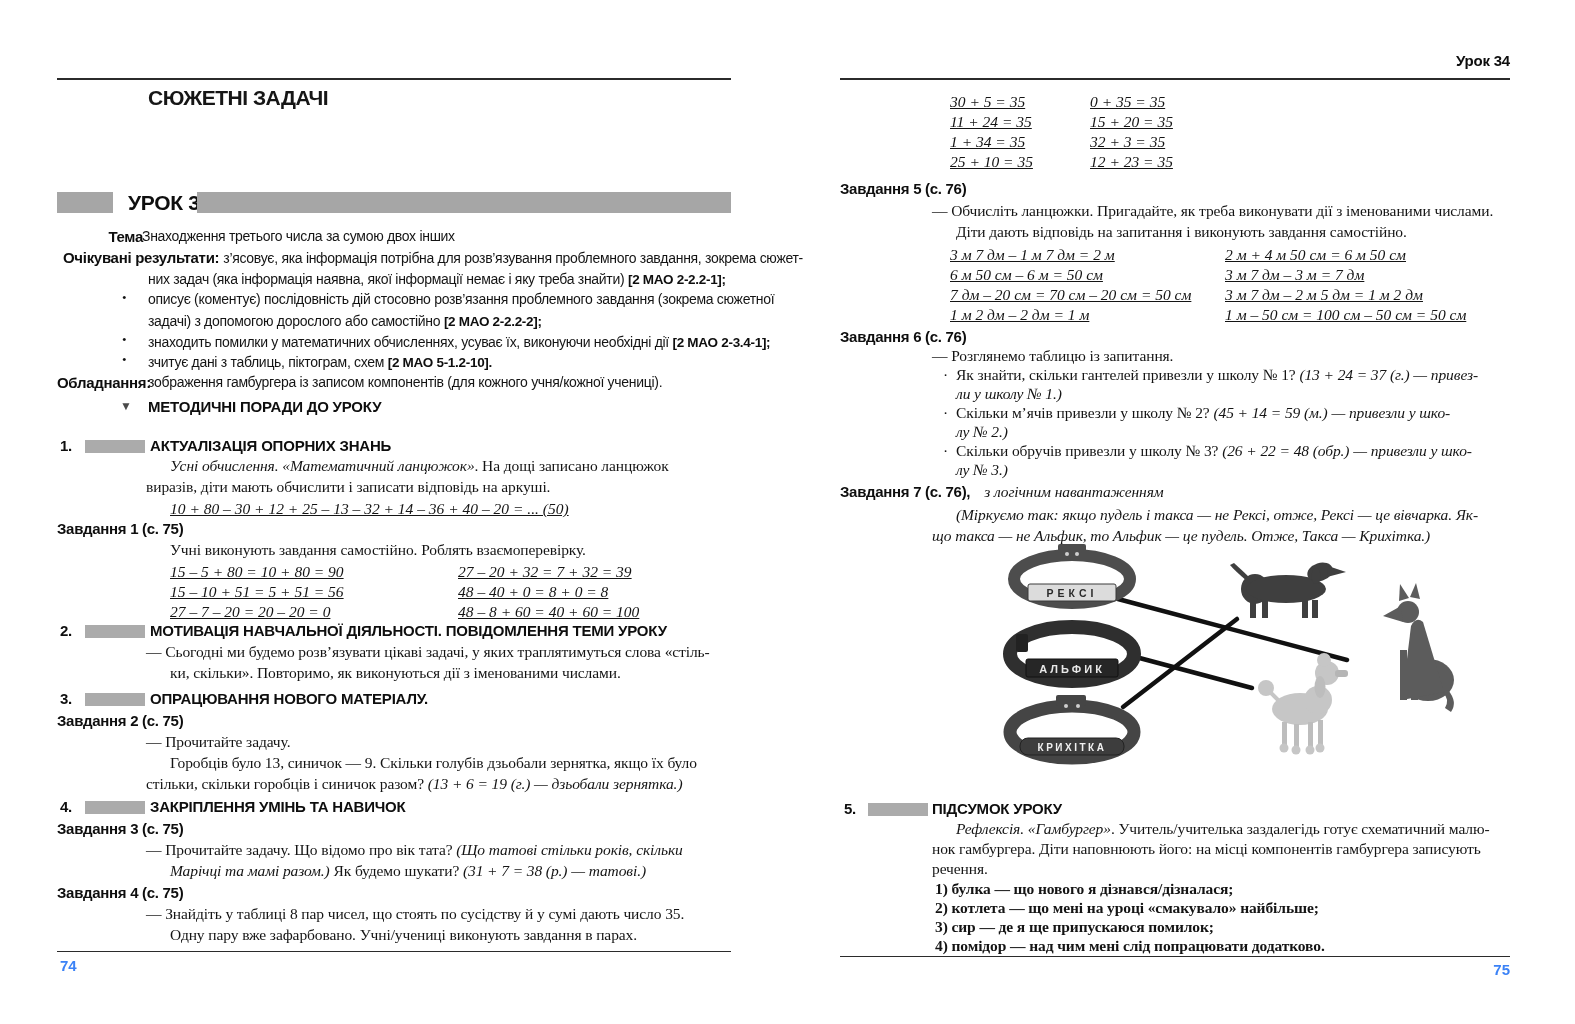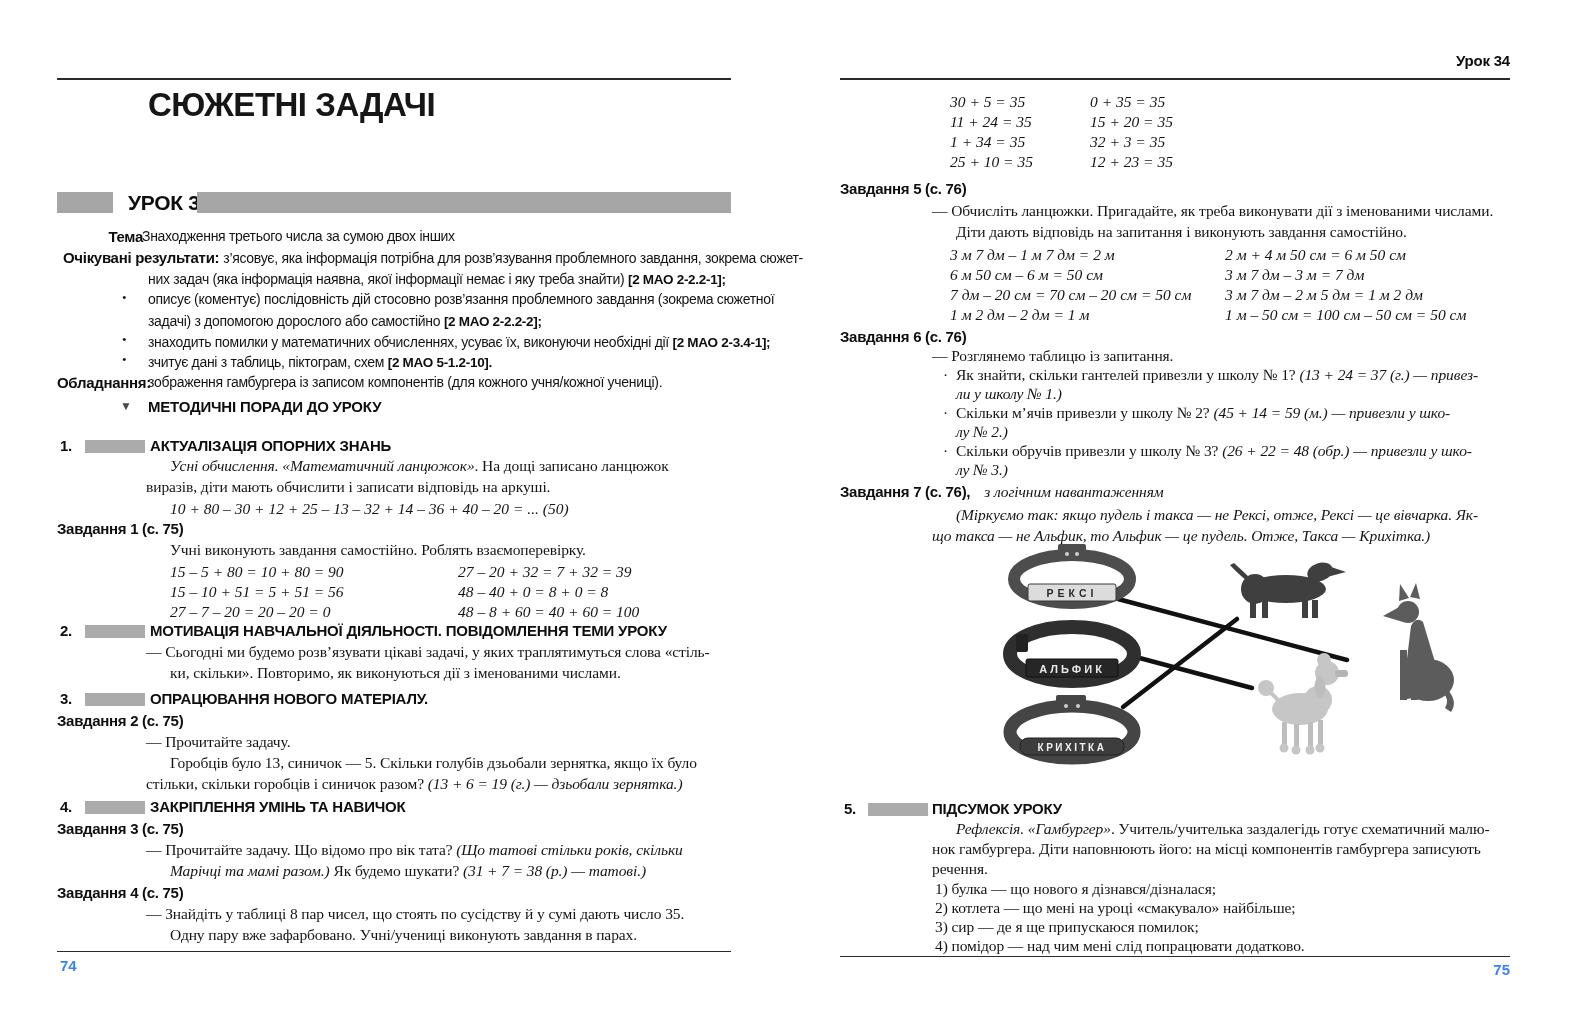--- a/index.html
+++ b/index.html
@@ -2,27 +2,27 @@
 <html><head>
 <meta charset="utf-8">
 <style>
   html,body{margin:0;padding:0;background:#fff;}
   .sheet{position:relative;width:1575px;height:1024px;background:#fff;overflow:hidden;}
   .page{position:absolute;top:0;height:788px;}
   .abs{position:absolute;white-space:nowrap;}
   .rule{position:absolute;left:0;right:0;height:1.5px;background:#2b2b2b;}
   .ser{font-family:"Liberation Serif",serif;font-size:15.5px;color:#141414;letter-spacing:-0.1px;}
   .it{font-style:italic;}
-  .eq{font-family:"Liberation Serif",serif;font-style:italic;font-size:15.5px;color:#141414;line-height:20px;}
+  .eq{font-family:"Liberation Serif",serif;font-style:italic;font-size:15.5px;color:#141414;line-height:20px;text-decoration:underline;}
   .sans{font-family:"Liberation Sans",sans-serif;font-size:14px;color:#141414;letter-spacing:-0.3px;}
   .sb{font-family:"Liberation Sans",sans-serif;font-weight:700;color:#0e0e0e;}
   .lbl{font-size:15px;letter-spacing:-0.3px;}
   .hdr{font-size:15px;letter-spacing:-0.2px;}
   .code{font-family:"Liberation Sans",sans-serif;font-weight:700;font-size:13.5px;letter-spacing:-0.3px;color:#0e0e0e;}
-  .title{font-family:"Liberation Sans",sans-serif;font-weight:700;font-size:33px;letter-spacing:-0.5px;color:#161616;}
+  .title{font-family:"Liberation Sans",sans-serif;font-weight:700;font-size:21px;letter-spacing:-0.5px;color:#161616;}
   .lessonbar{position:absolute;height:21px;background:#a6a6a6;}
   .secbar{position:absolute;height:13px;background:#ababab;}
   .mlabel{position:absolute;width:86px;left:0;text-align:right;white-space:nowrap;}
   .bullet{font-size:13px;color:#111;}
   .pre{white-space:pre-line;}
   .tri{font-size:12px;color:#4a4a4a;}
   .pagenum{font-family:"Liberation Sans",sans-serif;font-weight:700;font-size:15px;color:#3b82f6;}
 </style>
 </head>
 <body>
@@ -95,21 +95,21 @@
     <div class="abs sb hdr" style="left:93px;top:622px;">МОТИВАЦІЯ НАВЧАЛЬНОЇ ДІЯЛЬНОСТІ. ПОВІДОМЛЕННЯ ТЕМИ УРОКУ</div>
     <div class="abs ser" style="left:89px;top:643px;">— Сьогодні ми будемо розв’язувати цікаві задачі, у яких траплятимуться слова «стіль-</div>
     <div class="abs ser" style="left:113px;top:664px;">ки, скільки». Повторимо, як виконуються дії з іменованими числами.</div>
 
     <div class="abs sb lbl" style="left:3px;top:690px;">3.</div>
     <span class="secbar" style="left:28px;width:60px;top:693px;"></span>
     <div class="abs sb hdr" style="left:93px;top:690px;">ОПРАЦЮВАННЯ НОВОГО МАТЕРІАЛУ.</div>
 
     <div class="abs sb lbl" style="left:0;top:712px;">Завдання 2 (с. 75)</div>
     <div class="abs ser" style="left:89px;top:733px;">— Прочитайте задачу.</div>
-    <div class="abs ser" style="left:113px;top:754px;">Горобців було 13, синичок — 5. Скільки голубів дзьобали зернятка, якщо їх було</div>
+    <div class="abs ser" style="left:113px;top:754px;">Горобців було 13, синичок — 9. Скільки голубів дзьобали зернятка, якщо їх було</div>
     <div class="abs ser" style="left:89px;top:775px;">
       <span>стільки, скільки горобців і синичок разом? </span><span class="it">(13 + 6 = 19 (г.) — дзьобали зернятка.)</span>
     </div>
 
     <div class="abs sb lbl" style="left:3px;top:798px;">4.</div>
     <span class="secbar" style="left:28px;width:60px;top:801px;"></span>
     <div class="abs sb hdr" style="left:93px;top:798px;">ЗАКРІПЛЕННЯ УМІНЬ ТА НАВИЧОК</div>
 
     <div class="abs sb lbl" style="left:0;top:820px;">Завдання 3 (с. 75)</div>
     <div class="abs ser" style="left:89px;top:841px;">
@@ -258,21 +258,21 @@
 
     <div class="abs sb lbl" style="left:4px;top:800px;">5.</div>
     <span class="secbar" style="left:28px;width:60px;top:803px;"></span>
     <div class="abs sb hdr" style="left:92px;top:800px;">ПІДСУМОК УРОКУ</div>
 
     <div class="abs ser" style="left:116px;top:820px;">
       <span class="it">Рефлексія. «Гамбургер»</span><span>. Учитель/учителька заздалегідь готує схематичний малю-</span>
     </div>
     <div class="abs ser" style="left:92px;top:840px;">нок гамбургера. Діти наповнюють його: на місці компонентів гамбургера записують</div>
     <div class="abs ser" style="left:92px;top:860px;">речення.</div>
-    <div class="abs ser pre" style="left:95px;top:879px;line-height:19px;">1) булка — що нового я дізнався/дізналася;
+    <div class="abs ser pre" style="left:95px;top:879px;line-height:19px;font-weight:bold;">1) булка — що нового я дізнався/дізналася;
 2) котлета — що мені на уроці «смакувало» найбільше;
 3) сир — де я ще припускаюся помилок;
 4) помідор — над чим мені слід попрацювати додатково.</div>
 
     <div class="rule" style="top:956px;height:1px;"></div>
     <div class="abs pagenum" style="right:0;top:961px;">75</div>
   </div>
 </div>
 
 </body></html>

